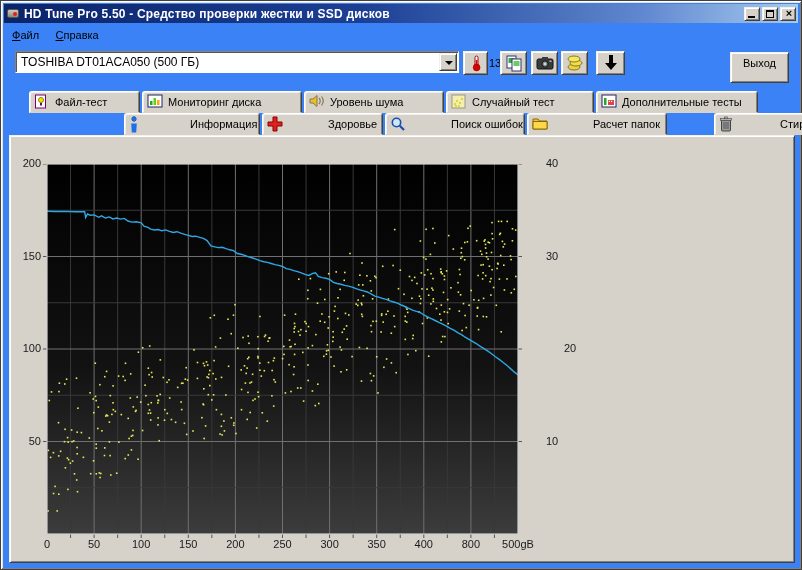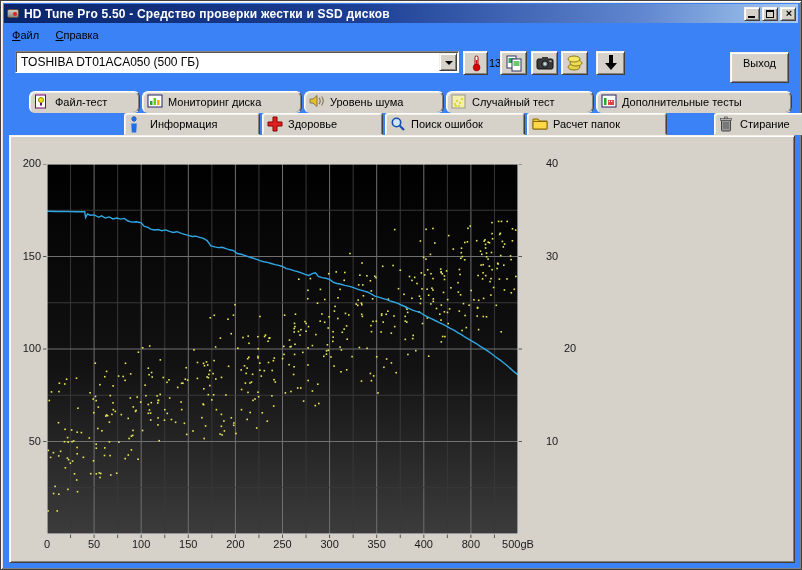--- a/index.html
+++ b/index.html
@@ -30,22 +30,22 @@
   #combo .cbtn{position:absolute;right:1px;top:1px;width:18px;height:18px;}
   .tri-down{position:absolute;left:5px;top:7px;width:0;height:0;border-left:4px solid transparent;border-right:4px solid transparent;border-top:4px solid #000;}
   .toolbtn{top:50px;height:24px;}
   .toolbtn svg{position:absolute;left:50%;top:50%;transform:translate(-50%,-50%);}
   #tempval{left:488px;top:56px;font-size:11px;color:#000;}
   #exitbtn{left:729px;top:51px;width:59px;height:31px;font-size:11px;color:#000;text-align:center;line-height:20px;}
   
   .tab{position:absolute;background:#d6d2ca;border:1px solid;border-color:#fff #404040 #d6d2ca #fff;border-radius:3px 3px 0 0;box-shadow:inset 1px 1px 0 #f2efe8,inset -1px 0 0 #87837b;display:flex;align-items:center;padding:0 4px;white-space:nowrap;overflow:hidden;}
   .tab .tlabel{font-size:11px;color:#000;margin-left:5px;}
   .tab .ticon{width:16px;height:16px;flex:0 0 16px;position:relative;}
-  .backrow{top:90px;height:22px;border-radius:6px;}
-  .frontrow{top:112px;height:22px;}
+  .backrow{top:90px;height:22px;}
+  .frontrow{top:112px;height:22px;gap:40px;}
   .tab.active{top:111px;height:24px;z-index:5;box-shadow:inset 1px 1px 0 #fff,inset -1px 0 0 #87837b;}
   
   #panel{left:8px;top:134px;width:786px;height:428px;background:#d6d2ca;border:1px solid;border-color:#f4f1ea #404040 #404040 #f4f1ea;box-shadow:inset 1px 1px 0 #fff,inset -1px -1px 0 #87837b;z-index:1;}
   
   .axisunit{font-size:11px;color:#1a1a1a;}
   .ticklbl{position:absolute;font-size:11px;color:#1a1a1a;}
   .xlbl{width:44px;text-align:center;}
   .ylbl-l{width:26px;text-align:right;}
   
   #runbtn{left:593px;top:144px;width:184px;height:23px;border:1px solid #000;background:#d6d2ca;box-shadow:inset 1px 1px 0 #fff,inset -1px -1px 0 #5a574f,inset 2px 2px 0 #f0ede6,inset -2px -2px 0 #87837b;text-align:center;line-height:21px;font-size:12px;color:#000;}
@@ -175,21 +175,21 @@
           <circle cx="4" cy="10" r="0.9" fill="#cc0"></circle>
           <circle cx="6" cy="7" r="0.9" fill="#cc0"></circle>
           <circle cx="9" cy="9" r="0.9" fill="#cc0"></circle>
           <circle cx="8" cy="12" r="0.9" fill="#cc0"></circle>
           <circle cx="11" cy="5" r="0.9" fill="#cc0"></circle>
           <circle cx="5" cy="12" r="0.9" fill="#cc0"></circle>
         </svg>
     </span>
     <span class="tlabel">Случайный тест</span>
   </div>
-  <div class="tab backrow" style="left:595px;width:196px;">
+  <div class="tab backrow" style="left:595px;width:162px;">
     <span class="ticon">
       <svg width="16" height="14" viewBox="0 0 16 14">
           <rect x="1" y="1" width="14" height="12" fill="#fff" stroke="#226"></rect>
           <rect x="3" y="4" width="2.5" height="7" fill="#2a2"></rect>
           <rect x="7" y="6" width="6" height="5" fill="#d44"></rect>
           <rect x="7.8" y="6.8" width="1.2" height="1.2" fill="#fff"></rect>
           <rect x="10" y="6.8" width="1.2" height="1.2" fill="#fff"></rect>
         </svg>
     </span>
     <span class="tlabel">Дополнительные тесты</span>

